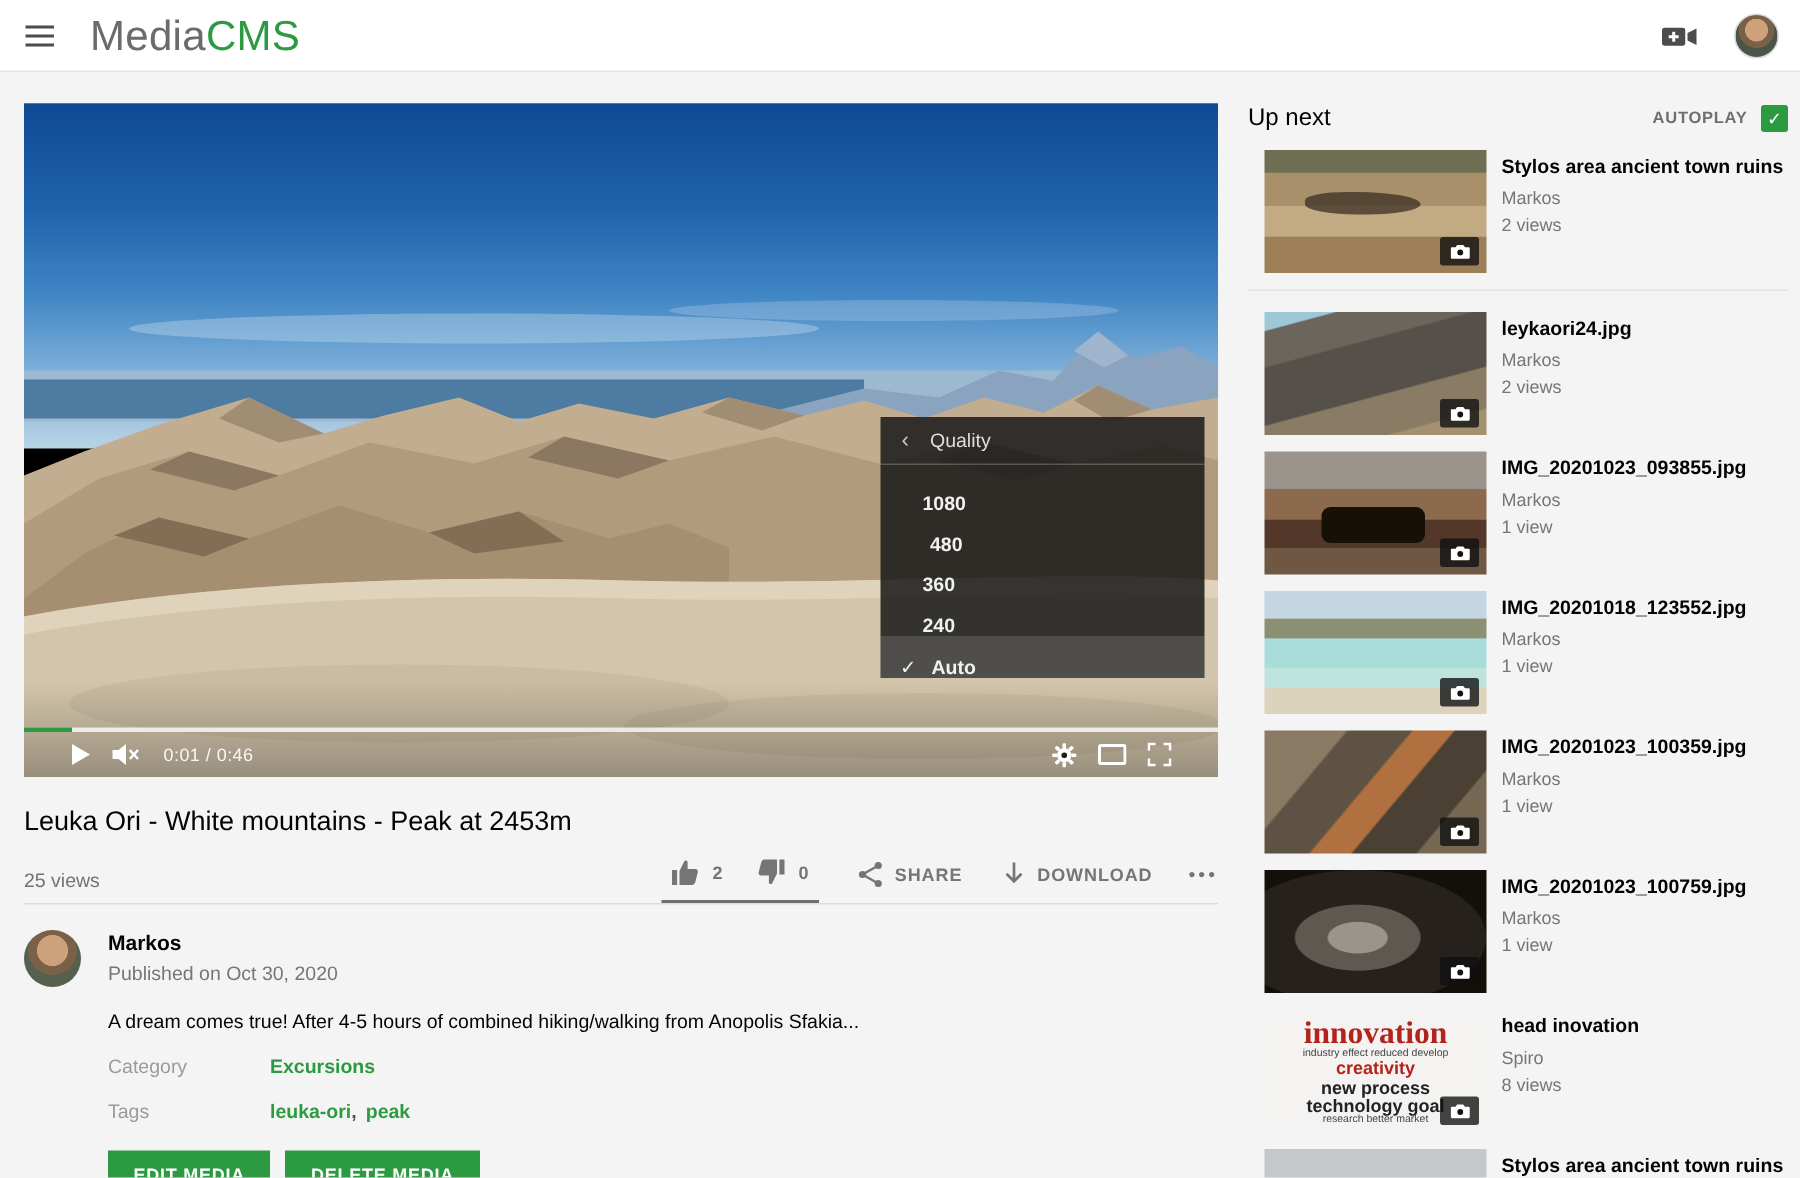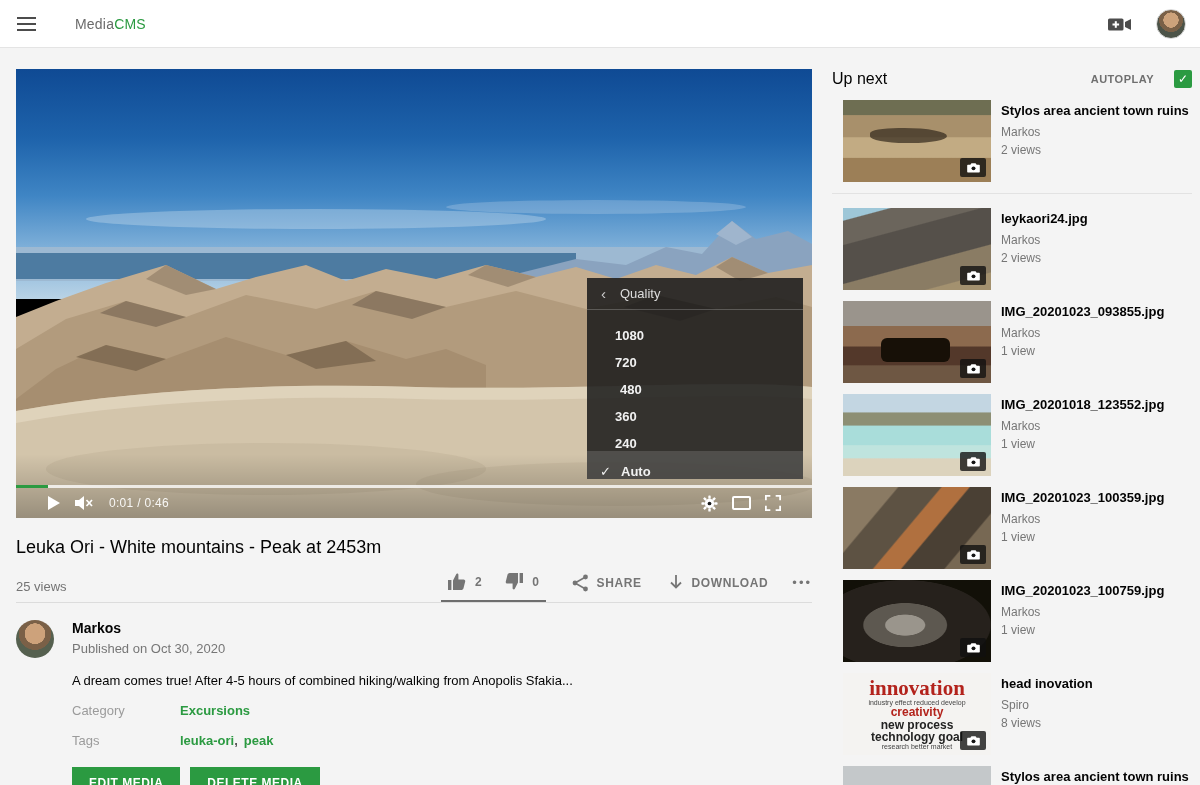--- a/index.html
+++ b/index.html
@@ -5,21 +5,21 @@
   * { margin:0; padding:0; box-sizing:border-box; }
   html,body { width:1200px; height:785px; overflow:hidden; }
   body { font-family:"Liberation Sans", sans-serif; background:#f4f4f4; color:#030303; }
   [data-interactable="true"] { cursor:pointer; }
 
   
   .header { position:relative; height:48px; background:#fff; border-bottom:1px solid #e4e4e4;
             display:flex; align-items:center; z-index:20; }
   .hamburger { width:44px; height:48px; display:flex; flex-direction:column; justify-content:center; align-items:center; gap:4px; margin-left:4px; }
   .hamburger span { display:block; width:19px; height:2px; background:#4c4c4c; }
-  .logo { font-size:14px; letter-spacing:.2px; margin-left:27px; white-space:nowrap; }
+  .logo { font-size:28px; letter-spacing:.2px; margin-left:12px; white-space:nowrap; }
   .logo .media { color:#6b6b6b; }
   .logo .cms { color:var(--accent,#2b9a41); }
   .searchwrap { position:absolute; left:328px; top:9px; display:flex; height:31px; }
   .search-input { width:498px; height:31px; border:1px solid #c9c9c9; background:#fff; padding:0 10px;
                   font-size:14px; font-family:"Liberation Sans",sans-serif; color:#111; outline:none; }
   .search-input::placeholder { color:#8a8a8a; }
   .search-btn { width:54px; height:31px; border:1px solid #c9c9c9; border-left:none; background:#f8f8f8;
                 display:flex; align-items:center; justify-content:center; }
   .header-right { position:absolute; right:0; top:0; height:48px; display:flex; align-items:center; gap:24px; padding-right:14px; }
   .avatar-sm { width:30px; height:30px; border-radius:50%;
@@ -77,21 +77,21 @@
   .meta-label { width:108px; color:#9b9b9b; }
   .meta-val a, .meta-val span.taglink { color:var(--accent,#2b9a41); font-weight:bold; text-decoration:none; }
   .meta-val .sep { color:#555; font-weight:bold; margin-right:6px; }
   .btn-row { margin:19px 0 0 56px; display:flex; gap:10px; }
   .gbtn { background:var(--accent,#2b9a41); color:#fff; border:none; font-family:"Liberation Sans",sans-serif;
           font-size:12px; font-weight:bold; letter-spacing:.5px; padding:9px 17px; }
 
   
   .upnext-head { display:flex; align-items:center; height:20px; }
   .upnext-title { font-size:16px; }
-  .autoplay { margin-left:auto; display:flex; align-items:center; gap:20px; }
+  .autoplay { margin-left:auto; display:flex; align-items:center; gap:9px; }
   .autoplay-label { font-size:11px; font-weight:bold; letter-spacing:.5px; color:#6f6f6f; }
   .checkbox { width:18px; height:18px; background:var(--accent,#2b9a41); border-radius:2px;
               color:#fff; font-size:12px; display:flex; align-items:center; justify-content:center; }
   .upnext-list { margin-top:11px; }
   .sb-item { display:flex; margin-bottom:11px;padding-left:11px; }
   .sb-divider { border:none; border-top:1px solid #e2e2e2; margin:0 0 14px; }
   .thumb { position:relative; width:148px; height:82px; flex:0 0 148px; overflow:hidden; background:#888; }
   .cam-badge { position:absolute; right:5px; bottom:5px; width:26px; height:19px; background:rgba(15,15,15,.78);
                border-radius:2px; display:flex; align-items:center; justify-content:center; }
   .sb-text { padding-left:10px; padding-top:2px; min-width:0; }
@@ -185,24 +185,20 @@
         <div class="qmenu-head" data-interactable="true">
           <span class="back" data-interactable="false">‹</span>
           <span data-interactable="false">Quality</span>
         </div>
         <div class="qmenu-list" data-interactable="false">
   <div class="qmenu-item" data-interactable="true" style="padding-left: 28px;">
 
     <span class="qlabel" data-interactable="false">1080</span>
   </div>
 
-  <div class="qmenu-item" data-interactable="true" style="padding-left: 28px;">
-
-    <span class="qlabel" data-interactable="false">720</span>
-  </div>
 
   <div class="qmenu-item" data-interactable="true" style="padding-left: 33px;">
 
     <span class="qlabel" data-interactable="false">480</span>
   </div>
 
   <div class="qmenu-item" data-interactable="true" style="padding-left: 28px;">
 
     <span class="qlabel" data-interactable="false">360</span>
   </div>

